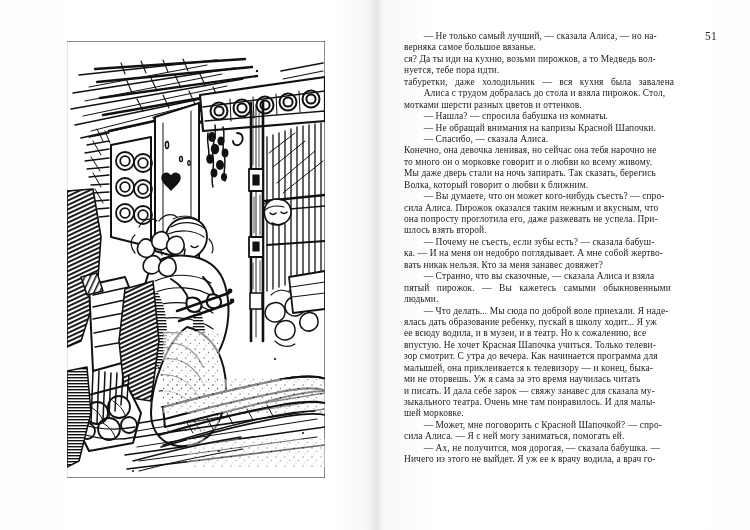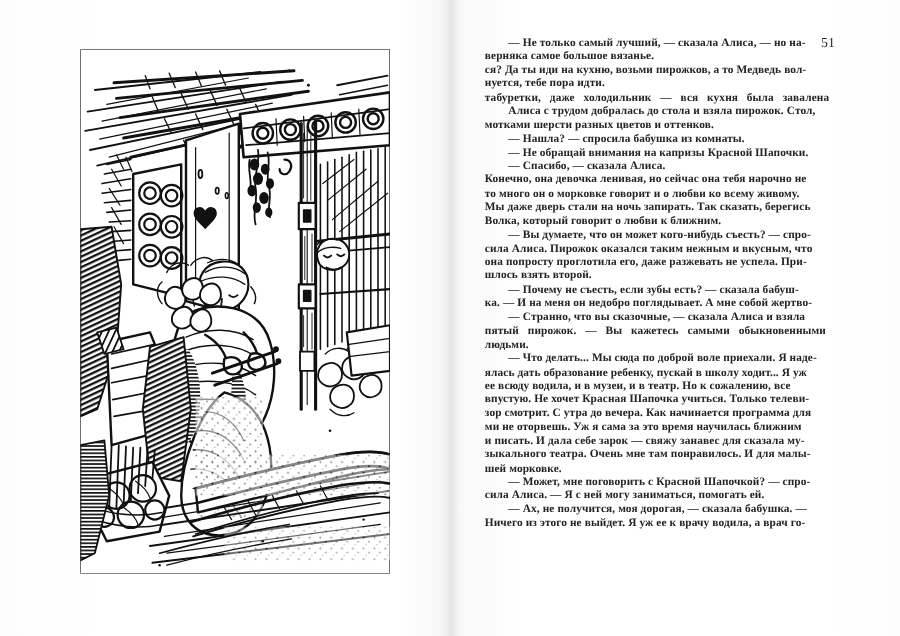--- a/index.html
+++ b/index.html
@@ -43,33 +43,32 @@
   .illustration svg { display: block; width: 100%; height: 100%; }
 
   
   .page-right {
     position: absolute;
     left: 375px; top: 0;
     width: 375px; height: 530px;
   }
   .folio {
     position: absolute;
-    right: 54px;
+    right: 33px;
     top: 30px;
     font-size: 11.5px;
     color: #2a2a2a;
     letter-spacing: .2px;
     font-family: "Liberation Serif", "DejaVu Serif", serif;
   }
   .textblock {
     position: absolute;
     left: 29px;
     top: 31px;
     width: 291px;
-    font-weight: bold;
   }
   .ln {
     display: block;
     height: 11.45px;
     line-height: 11.45px;
     font-size: 9.45px;
     color: #232323;
     white-space: pre;
     letter-spacing: .01em;
   }
@@ -517,29 +516,31 @@
         <div class="ln">Конечно, она девочка ленивая, но сейчас она тебя нарочно не</div>
         <div class="ln">то много он о морковке говорит и о любви ко всему живому.</div>
         <div class="ln">Мы даже дверь стали на ночь запирать. Так сказать, берегись</div>
         <div class="ln">Волка, который говорит о любви к ближним.</div>
         <div class="ln">        — Вы думаете, что он может кого-нибудь съесть? — спро-</div>
         <div class="ln">сила Алиса. Пирожок оказался таким нежным и вкусным, что</div>
         <div class="ln">она попросту проглотила его, даже разжевать не успела. При-</div>
         <div class="ln">шлось взять второй.</div>
         <div class="ln">        — Почему не съесть, если зубы есть? — сказала бабуш-</div>
         <div class="ln">ка. — И на меня он недобро поглядывает. А мне собой жертво-</div>
+        <div class="ln">вать никак нельзя. Кто за меня занавес довяжет?</div>
         <div class="ln">        — Странно, что вы сказочные, — сказала Алиса и взяла</div>
         <div class="ln">пятый   пирожок.   —   Вы   кажетесь   самыми   обыкновенными</div>
         <div class="ln">людьми.</div>
         <div class="ln">        — Что делать... Мы сюда по доброй воле приехали. Я наде-</div>
         <div class="ln">ялась дать образование ребенку, пускай в школу ходит... Я уж</div>
         <div class="ln">ее всюду водила, и в музеи, и в театр. Но к сожалению, все</div>
         <div class="ln">впустую. Не хочет Красная Шапочка учиться. Только телеви-</div>
         <div class="ln">зор смотрит. С утра до вечера. Как начинается программа для</div>
-        <div class="ln">ми не оторвешь. Уж я сама за это время научилась ближним</div>
+        <div class="ln">малышей, она приклеивается к телевизору — и конец, быка-</div>
+        <div class="ln">ми не оторвешь. Уж я сама за это время научилась читать</div>
         <div class="ln">и писать. И дала себе зарок — свяжу занавес для сказала му-</div>
         <div class="ln">зыкального театра. Очень мне там понравилось. И для малы-</div>
         <div class="ln">шей морковке.</div>
         <div class="ln">        — Может, мне поговорить с Красной Шапочкой? — спро-</div>
         <div class="ln">сила Алиса. — Я с ней могу заниматься, помогать ей.</div>
         <div class="ln">        — Ах, не получится, моя дорогая, — сказала бабушка. —</div>
         <div class="ln">Ничего из этого не выйдет. Я уж ее к врачу водила, а врач го-</div>
       </div>
   </div>
 

